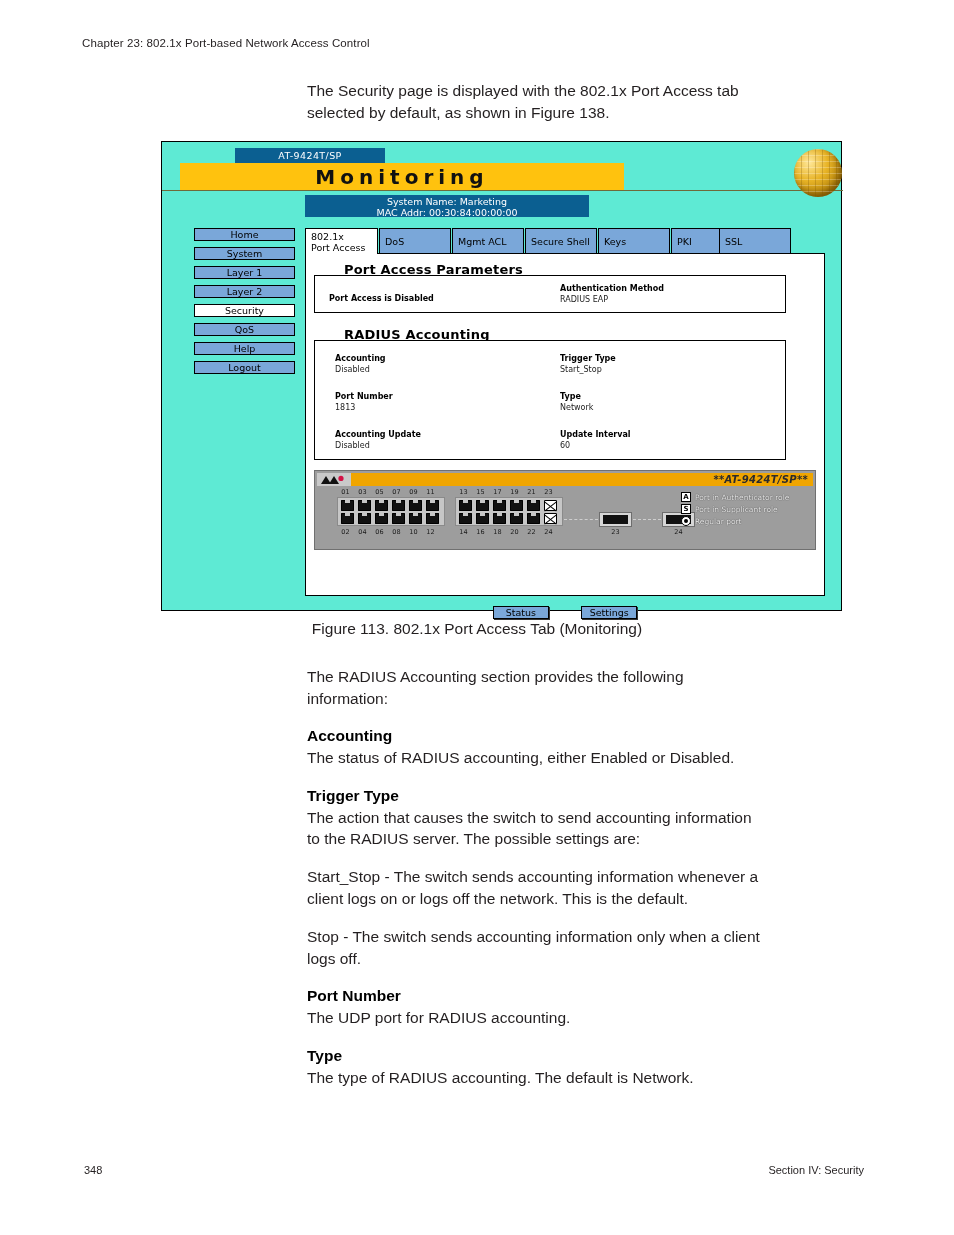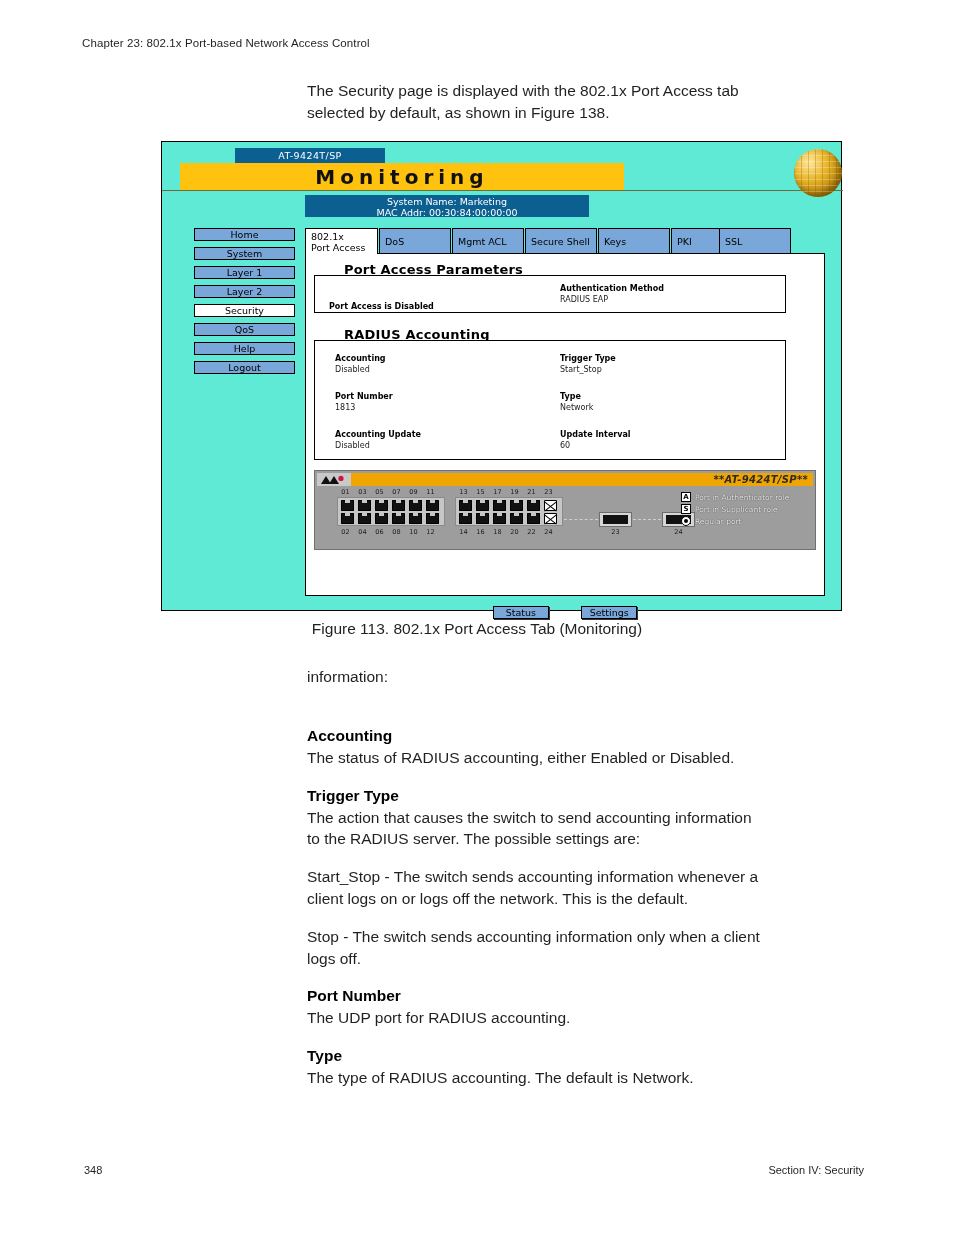--- a/index.html
+++ b/index.html
@@ -231,21 +231,21 @@
       <div class="tab" style="left:220px;width:72px;">Secure Shell</div>
       <div class="tab" style="left:293px;width:72px;">Keys</div>
       <div class="tab" style="left:366px;width:72px;">PKI</div>
       <div class="tab" style="left:414px;width:72px;">SSL</div>
     </div>
 
     <div class="panel">
 
       <div class="sec-title" style="position:absolute;left:8px;top:8px;">Port Access Parameters</div>
       <div class="box" style="left:8px;top:21px;width:472px;height:38px;position:absolute;">
-        <div class="fld-label" style="position:absolute;left:14px;top:26px;">Port Access is Disabled</div>
+        <div class="fld-label" style="position:absolute;left:14px;top:18px;">Port Access is Disabled</div>
         <div class="fld-label" style="position:absolute;left:245px;top:8px;">Authentication Method</div>
         <div class="fld-value" style="position:absolute;left:245px;top:19px;">RADIUS EAP</div>
       </div>
 
       <div class="sec-title" style="position:absolute;left:8px;top:73px;">RADIUS Accounting</div>
       <div class="box" style="left:8px;top:86px;width:472px;height:120px;position:absolute;">
 
         <div class="fld-label" style="position:absolute;left:20px;top:13px;">Accounting</div>
         <div class="fld-value" style="position:absolute;left:20px;top:24px;">Disabled</div>
 
@@ -381,20 +381,21 @@
 
     <div class="actions">
       <span class="btn">Status</span>
       <span class="btn">Settings</span>
     </div>
   </div>
 
   <div class="caption">Figure 113.  802.1x Port Access Tab (Monitoring)</div>
 
   <div class="body-col" style="top:666px;">
+    <p class="p">The RADIUS Accounting section provides the following</p>
     <p class="p">information:</p>
   </div>
 
   <div class="body-col" style="top:725px;">
     <p class="h-term">Accounting</p>
     <p class="p">The status of RADIUS accounting, either Enabled or Disabled.</p>
   </div>
 
   <div class="body-col" style="top:785px;">
     <p class="h-term">Trigger Type</p>

